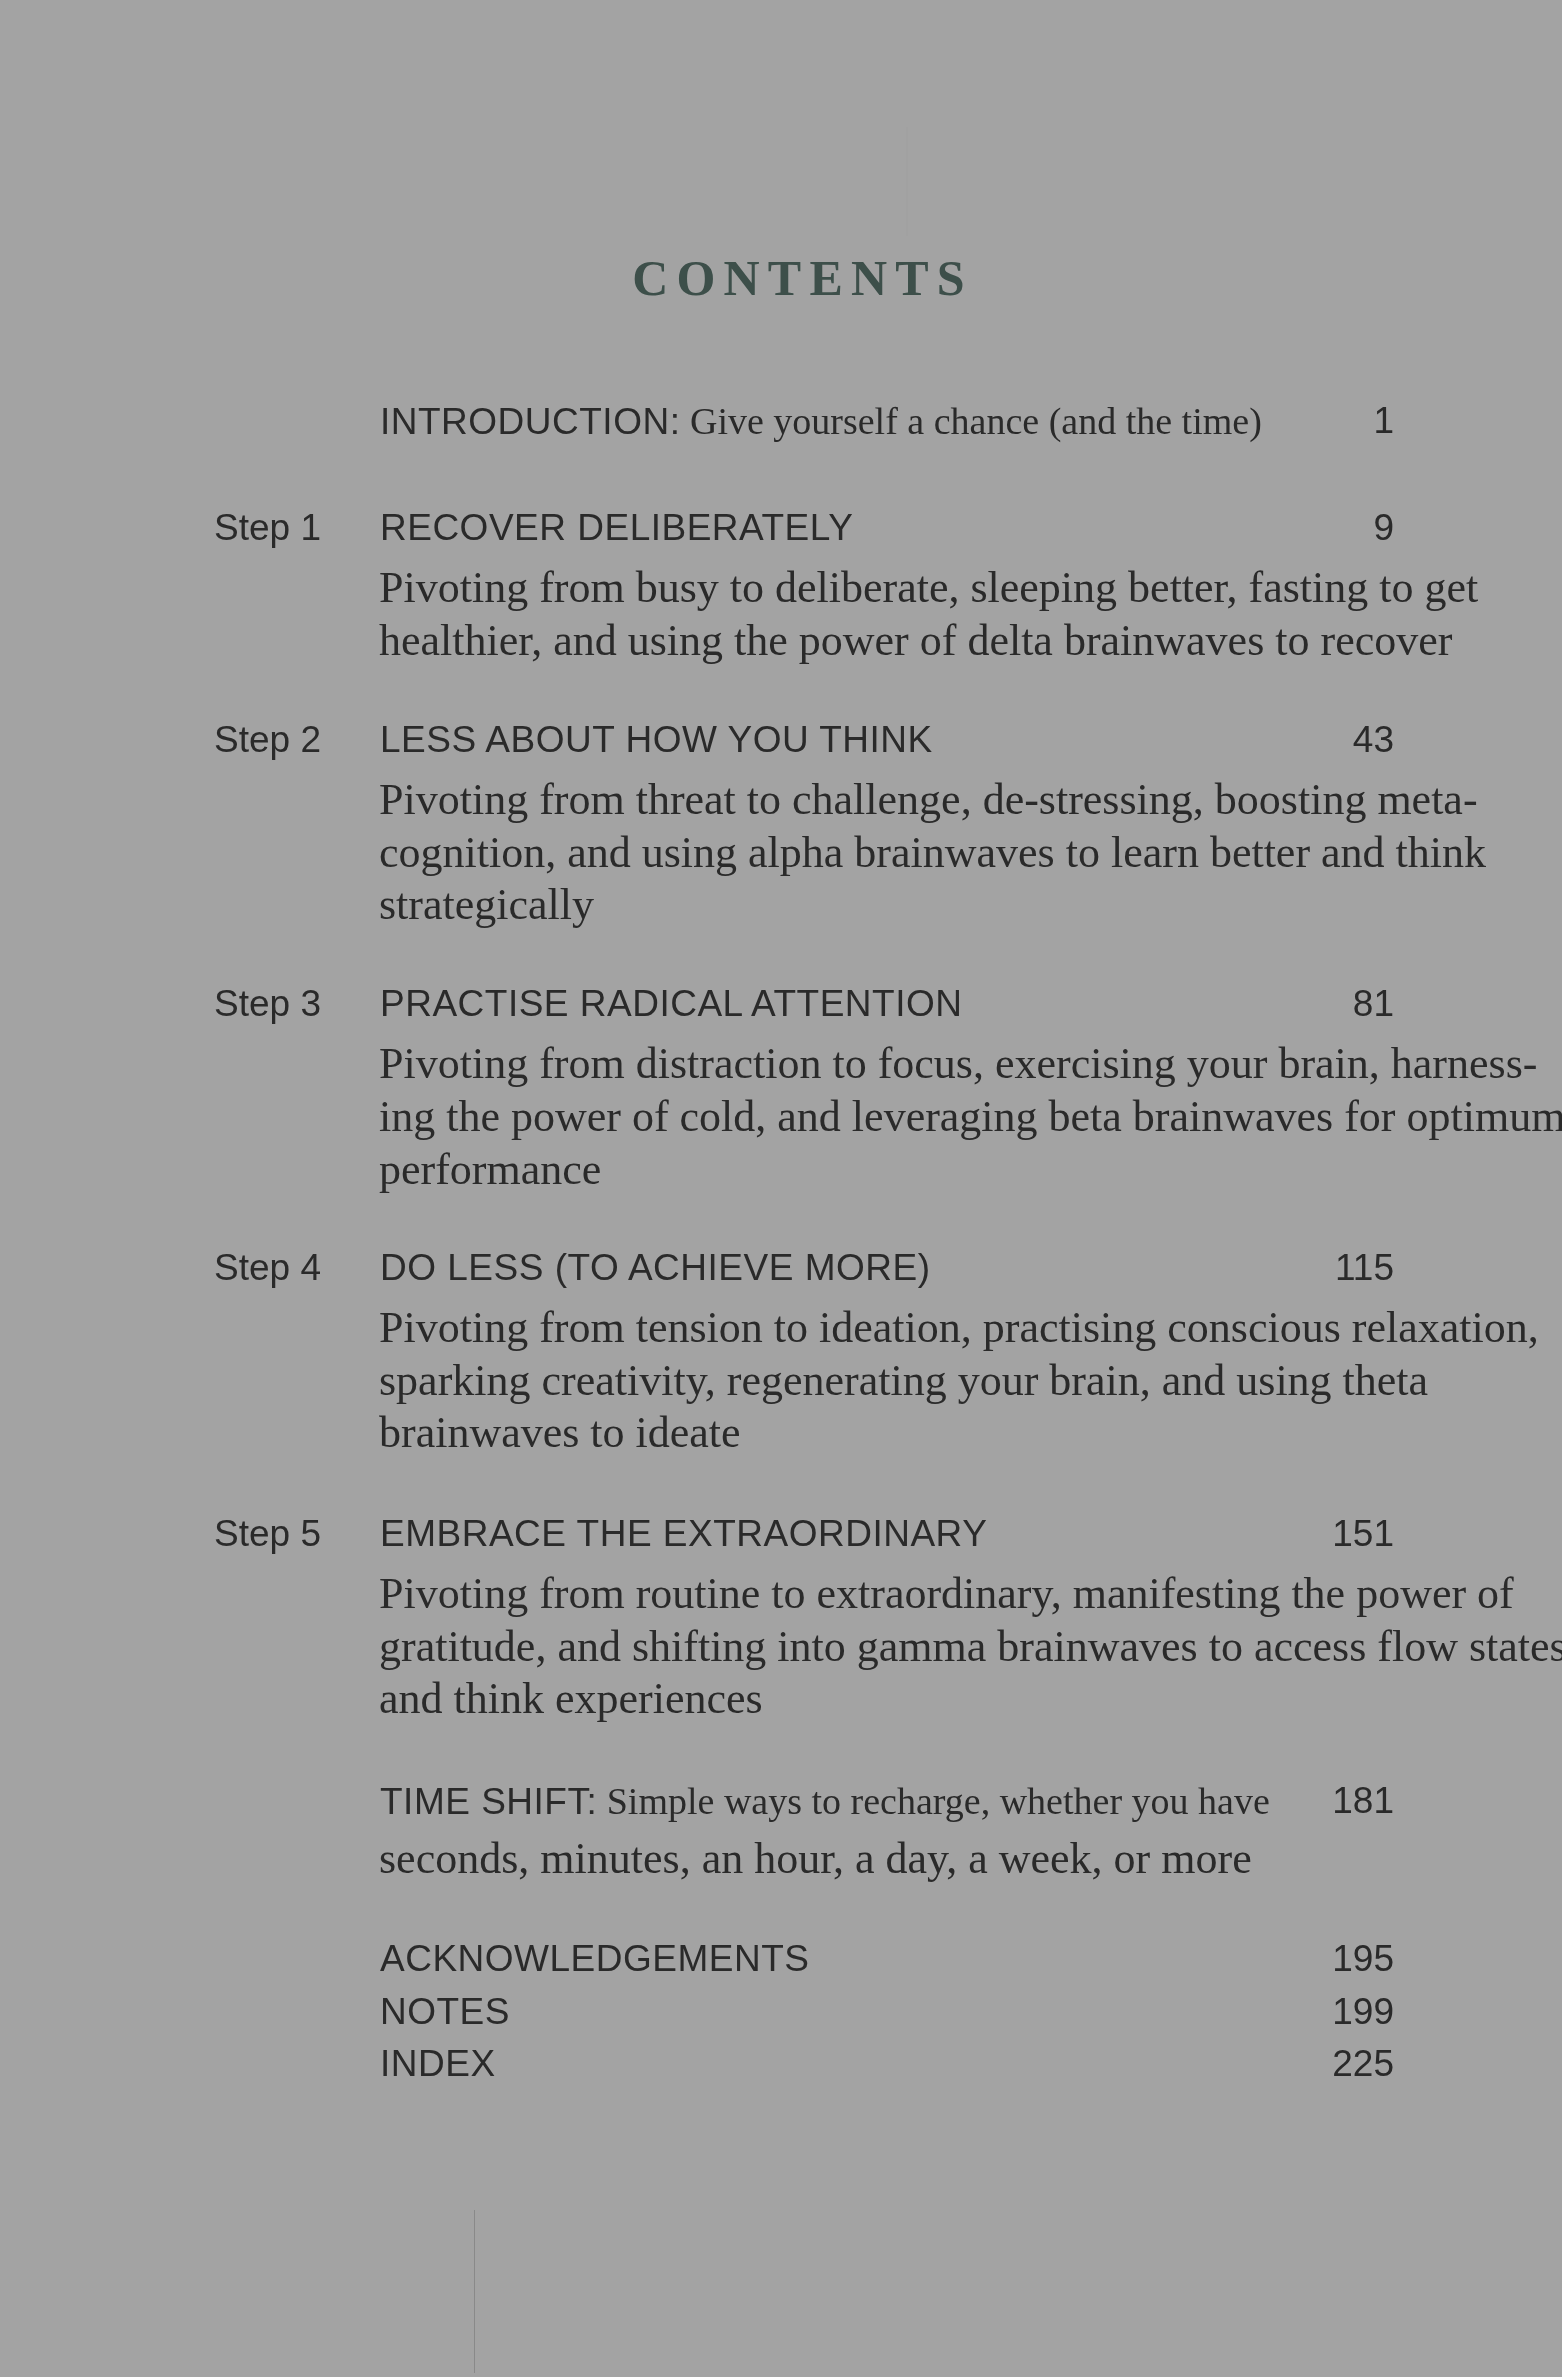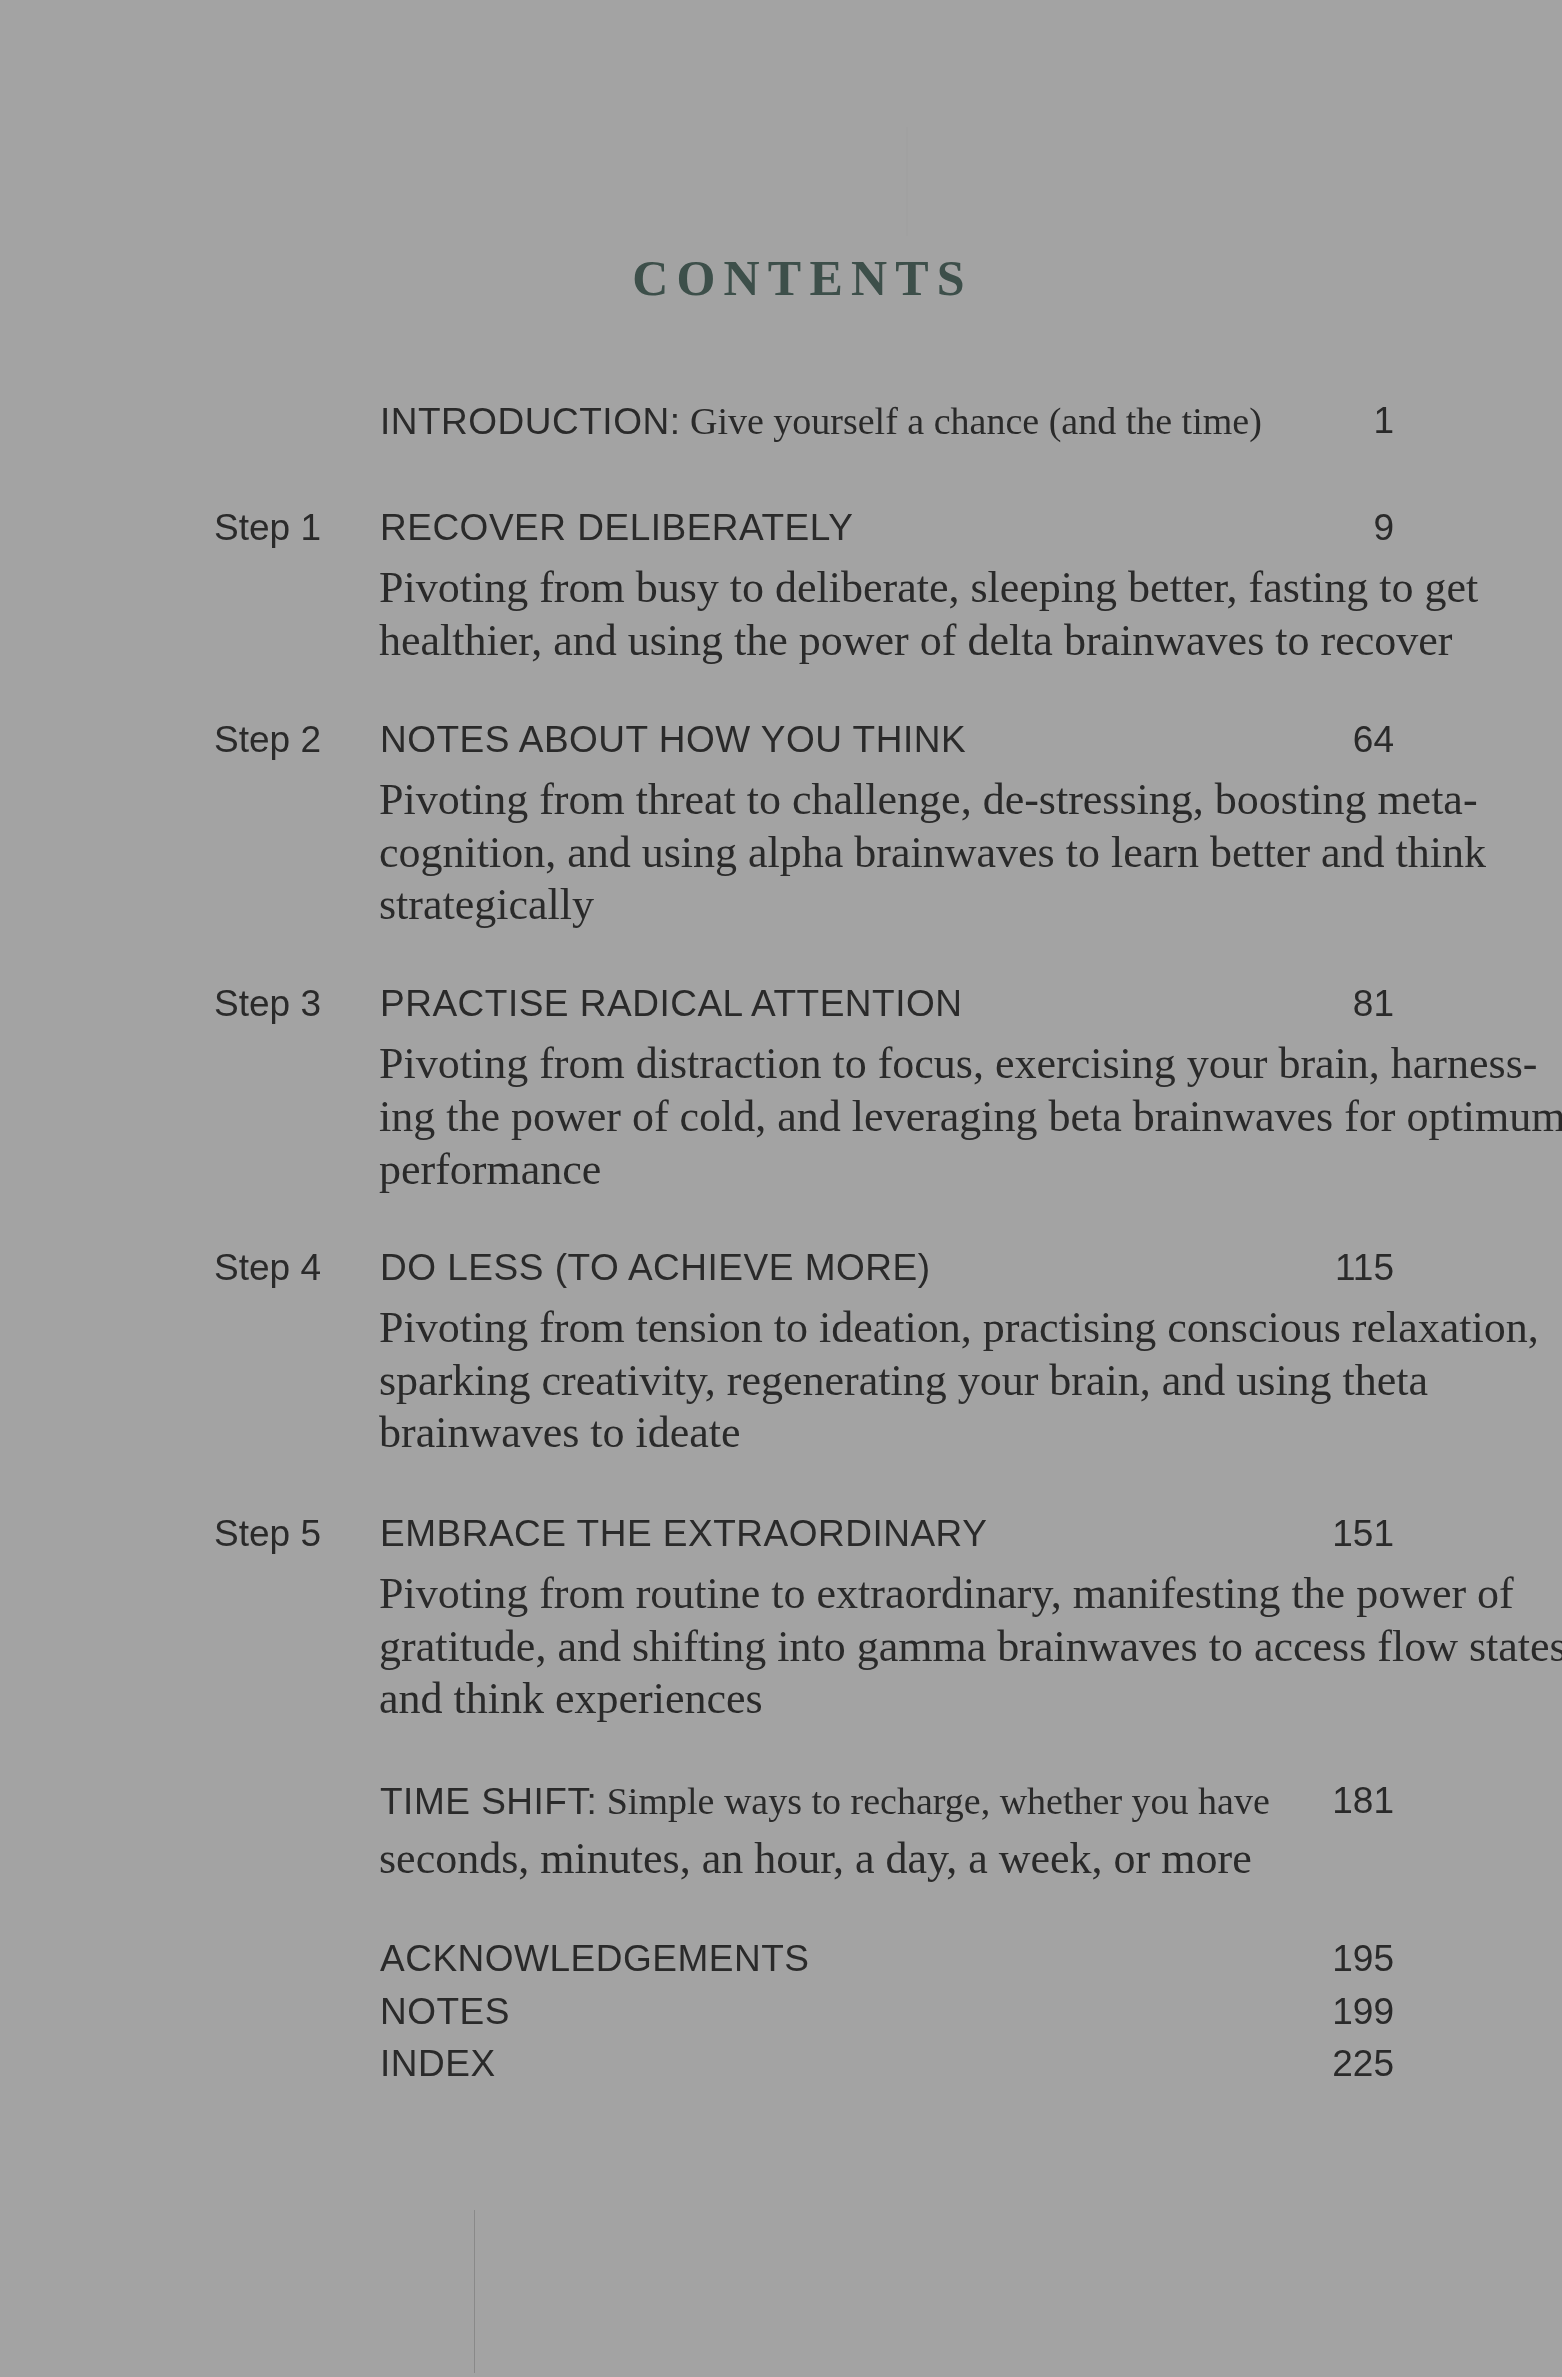--- a/index.html
+++ b/index.html
@@ -93,22 +93,22 @@
   <div>
     <div class="sans step-label" style="top:509px;">Step 1</div>
     <div class="sans heading" style="top:509px;">RECOVER DELIBERATELY</div>
     <div class="sans pagenum" style="top:509px;">9</div>
     <div class="serif body-line" style="top:566px;">Pivoting from busy to deliberate, sleeping better, fasting to get</div>
     <div class="serif body-line" style="top:619px;">healthier, and using the power of delta brainwaves to recover</div>
   </div>
 
   <div>
     <div class="sans step-label" style="top:721px;">Step 2</div>
-    <div class="sans heading" style="top:721px;">NOTES ABOUT HOW YOU THINK</div>
-    <div class="sans pagenum" style="top:721px;">64</div>
+    <div class="sans heading" style="top:721px;">LESS ABOUT HOW YOU THINK</div>
+    <div class="sans pagenum" style="top:721px;">43</div>
     <div class="serif body-line" style="top:778px;">Pivoting from threat to challenge, de-stressing, boosting meta-</div>
     <div class="serif body-line" style="top:831px;">cognition, and using alpha brainwaves to learn better and think</div>
     <div class="serif body-line" style="top:883px;">strategically</div>
   </div>
 
   <div>
     <div class="sans step-label" style="top:985px;">Step 3</div>
     <div class="sans heading" style="top:985px;">PRACTISE RADICAL ATTENTION</div>
     <div class="sans pagenum" style="top:985px;">81</div>
     <div class="serif body-line" style="top:1042px;text-align:right;">Pivoting from distraction to focus, exercising your brain, harness-</div>

